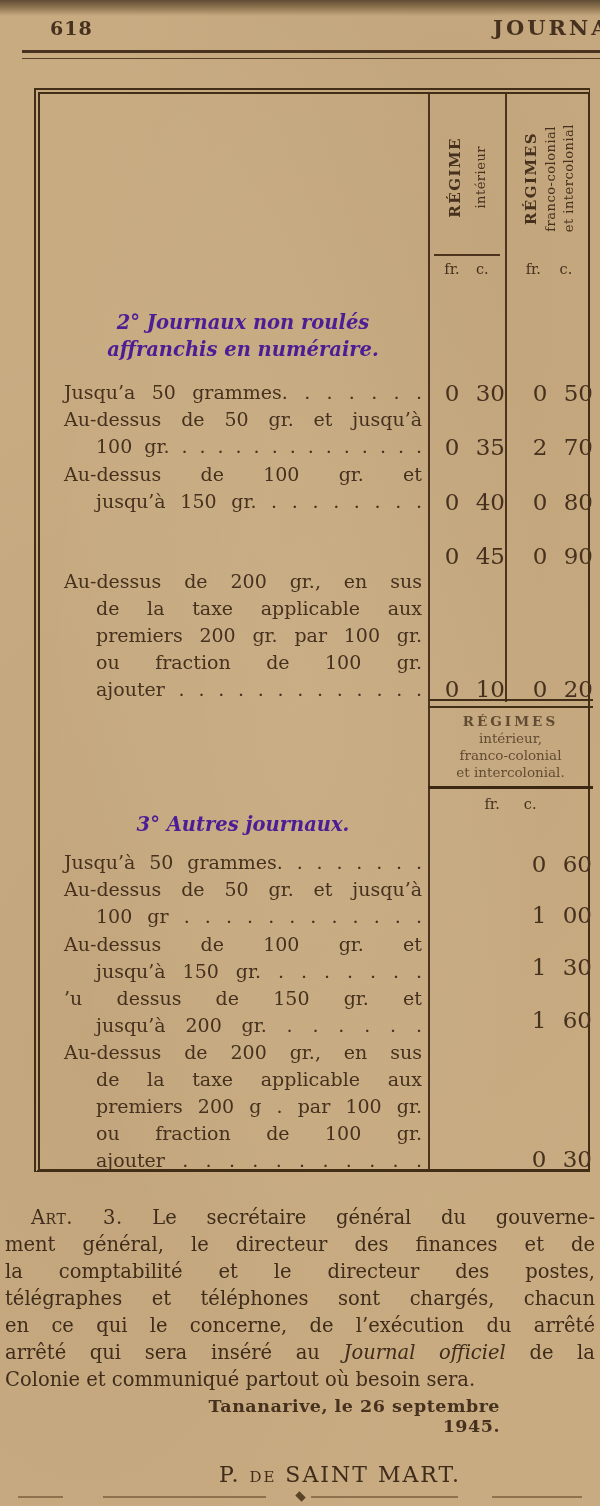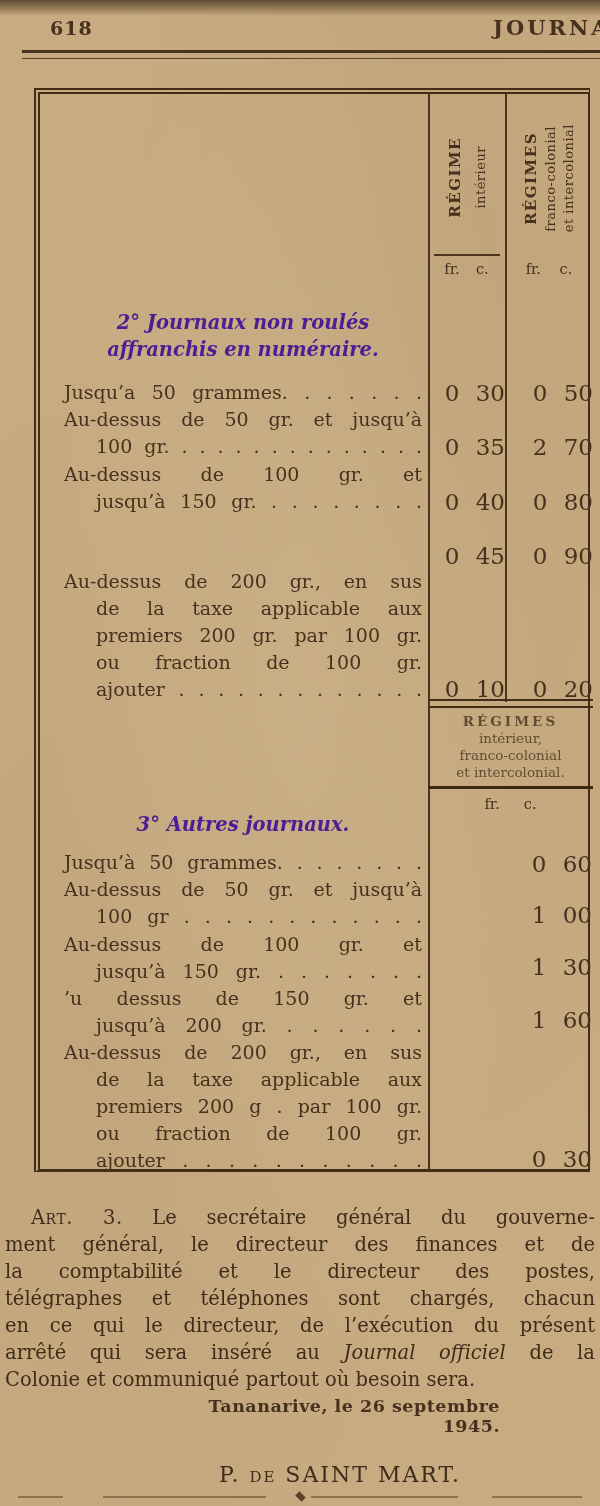--- a/index.html
+++ b/index.html
@@ -188,21 +188,21 @@
   <div class="vc vcol3" style="top:1052px">0 30</div>
 </div>
 
 <div class="art">
   <div class="al al-first">
     <span class="sc">Art. 3.</span><span> Le secrétaire général du gouverne-</span>
   </div>
   <div class="al">ment général, le directeur des finances et de</div>
   <div class="al">la comptabilité et le directeur des postes,</div>
   <div class="al">télégraphes et téléphones sont chargés, chacun</div>
-  <div class="al">en ce qui le directeur, de l’exécution du présent</div>
+  <div class="al">en ce qui le concerne, de l’exécution du arrêté</div>
   <div class="al">
     <span>arrêté qui sera inséré au </span><span class="it">Journal officiel</span><span> de la</span>
   </div>
   <div class="al al-last">Colonie et communiqué partout où besoin sera.</div>
 </div>
 
 <div class="sig1">Tananarive, le 26 septembre 1945.</div>
 <div class="sig2">P. de SAINT MART.</div>
 
 <div class="bsep"></div>

